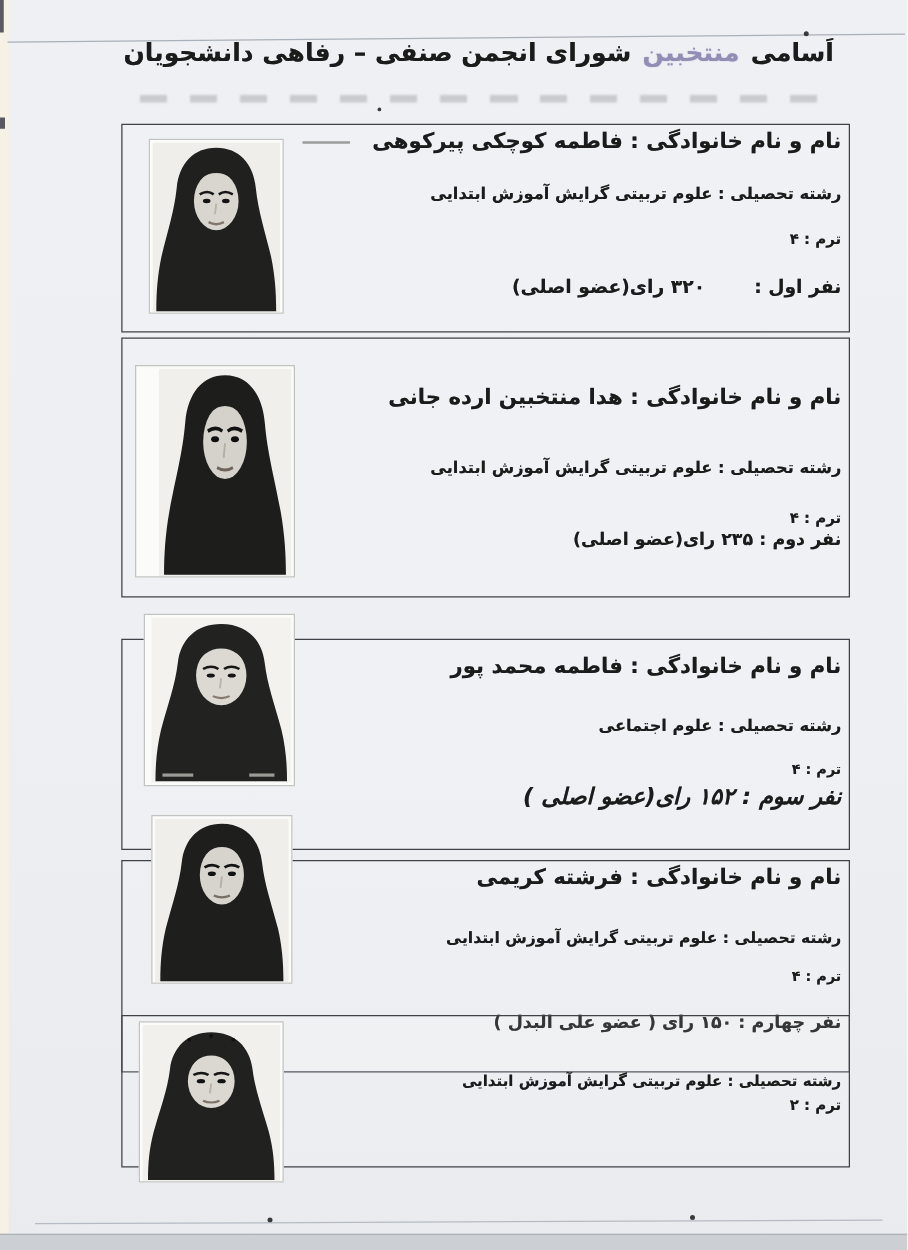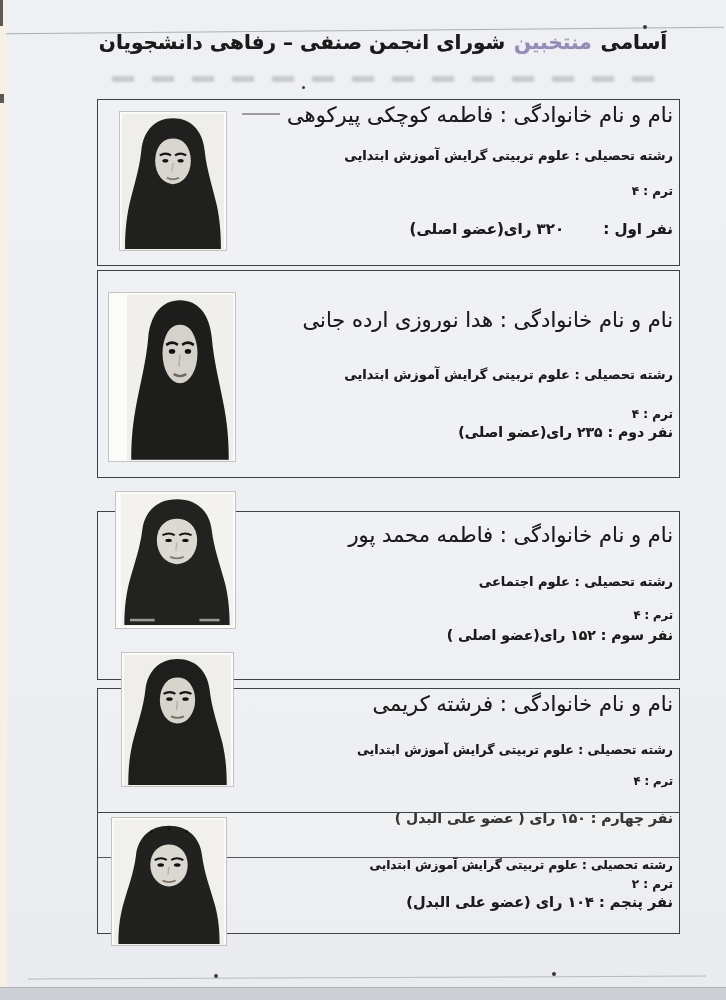--- a/index.html
+++ b/index.html
@@ -49,34 +49,34 @@
   .card{position:absolute;left:97px;width:581px;border:1px solid #3f4148;background:rgba(255,255,255,.12);}
   .card-1{top:99px;height:165px;}
   .card-2{top:270px;height:206px;}
   .card-3{top:477px;height:167px;margin-top:34px;}
   .card-4{top:644px;height:168px;margin-top:44px;}
   .card-5{top:812px;height:120px;}
 
   .line{position:absolute;right:6px;direction:rtl;text-align:right;white-space:nowrap;
         text-shadow:0 0 .4px rgba(20,20,20,.5);}
   .line .lbl{font-weight:inherit;}
-  .name-line{font-size:21px;font-weight:400;}
+  .name-line{font-size:17px;font-weight:700;}
   .major-line{font-size:13px;font-weight:600;}
   .term-line{font-size:12px;font-weight:700;}
   .result-line{font-size:14.5px;font-weight:700;}
 
   .card-1 .name-line{top:3px;}   .card-1 .major-line{top:48px;}
   .card-1 .term-line{top:84px;}  .card-1 .result-line{top:120px;font-size:15px;}
   .card-1 .votes{margin-right:34px;}
 
   .card-2 .name-line{top:37px;}  .card-2 .major-line{top:96px;}
   .card-2 .term-line{top:136px;} .card-2 .result-line{top:153px;font-size:14px;}
 
   .card-3 .name-line{top:11px;}  .card-3 .major-line{top:62px;font-size:13px;}
-  .card-3 .term-line{top:96px;font-size:11.5px;} .card-3 .result-line{top:115px;font-size:14px;}
+  .card-3 .term-line{top:96px;font-size:11.5px;} .card-3 .result-line{top:115px;font-size:18px;font-style:italic;}
 
   .card-4 .name-line{top:3px;}   .card-4 .major-line{top:53px;font-size:12.5px;}
   .card-4 .term-line{top:85px;font-size:11.5px;}  .card-4 .result-line{top:121px;font-size:14px;}
 
   .card-5 .name-line{top:3px;}   .card-5 .major-line{top:45px;font-size:12px;}
   .card-5 .term-line{top:64px;font-size:12px;}    .card-5 .result-line{top:81px;font-size:14.5px;}
 
   
   .photo{position:absolute;background:#fbfbf9;border:1px solid #c2c4c1;box-sizing:border-box;}
   .photo svg{position:absolute;top:2px;right:2px;}
@@ -128,21 +128,21 @@
     </div>
     <div class="line result-line" dir="rtl">
       <span class="lbl">نفر اول :</span>
       <span class="val votes">۳۲۰ رای(عضو اصلی)</span>
     </div>
   </section>
 
   <section class="card card-2">
     <div class="line name-line" dir="rtl">
       <span class="lbl">نام و نام خانوادگی :</span>
-      <span class="val">هدا نوروزی ارده جانی</span>
+      <span class="val">هدا منتخبین ارده جانی</span>
     </div>
     <div class="line major-line" dir="rtl">
       <span class="lbl">رشته تحصیلی :</span>
       <span class="val">علوم تربیتی گرایش آموزش ابتدایی</span>
     </div>
     <div class="line term-line" dir="rtl">
       <span class="lbl">ترم :</span>
       <span class="val">۴</span>
     </div>
     <div class="line result-line" dir="rtl">
@@ -190,24 +190,20 @@
   </section>
 
   <section class="card card-5">
     <div class="line major-line" dir="rtl">
       <span class="lbl">رشته تحصیلی :</span>
       <span class="val">علوم تربیتی گرایش آموزش ابتدایی</span>
     </div>
     <div class="line term-line" dir="rtl">
       <span class="lbl">ترم :</span>
       <span class="val">۲</span>
-    </div>
-    <div class="line result-line" dir="rtl">
-      <span class="lbl">نفر پنجم :</span>
-      <span class="val votes">۱۰۴ رای (عضو علی البدل)</span>
     </div>
   </section>
 
   <div class="photo photo-1">
     <svg viewBox="0 0 100 128" preserveAspectRatio="none">
       <rect width="100" height="128" fill="#efeeea"></rect>
       <path d="M50,4 C32,4 21,16 19,34 C17,52 12,66 7,86 C4,100 3,112 3,127 L97,127 C97,112 96,100 93,86 C88,66 83,52 81,34 C79,16 68,4 50,4 Z" fill="#20201f"></path>
       <ellipse cx="50" cy="44" rx="17.5" ry="22" fill="#d9d6d0"></ellipse>
       <path d="M31,38 Q31,14 50,14 Q69,14 69,38 Q63,23 50,23 Q37,23 31,38 Z" fill="#20201f"></path>
       <path d="M37,39 Q43,35.5 48,39" stroke="#161616" stroke-width="2" fill="none"></path>

